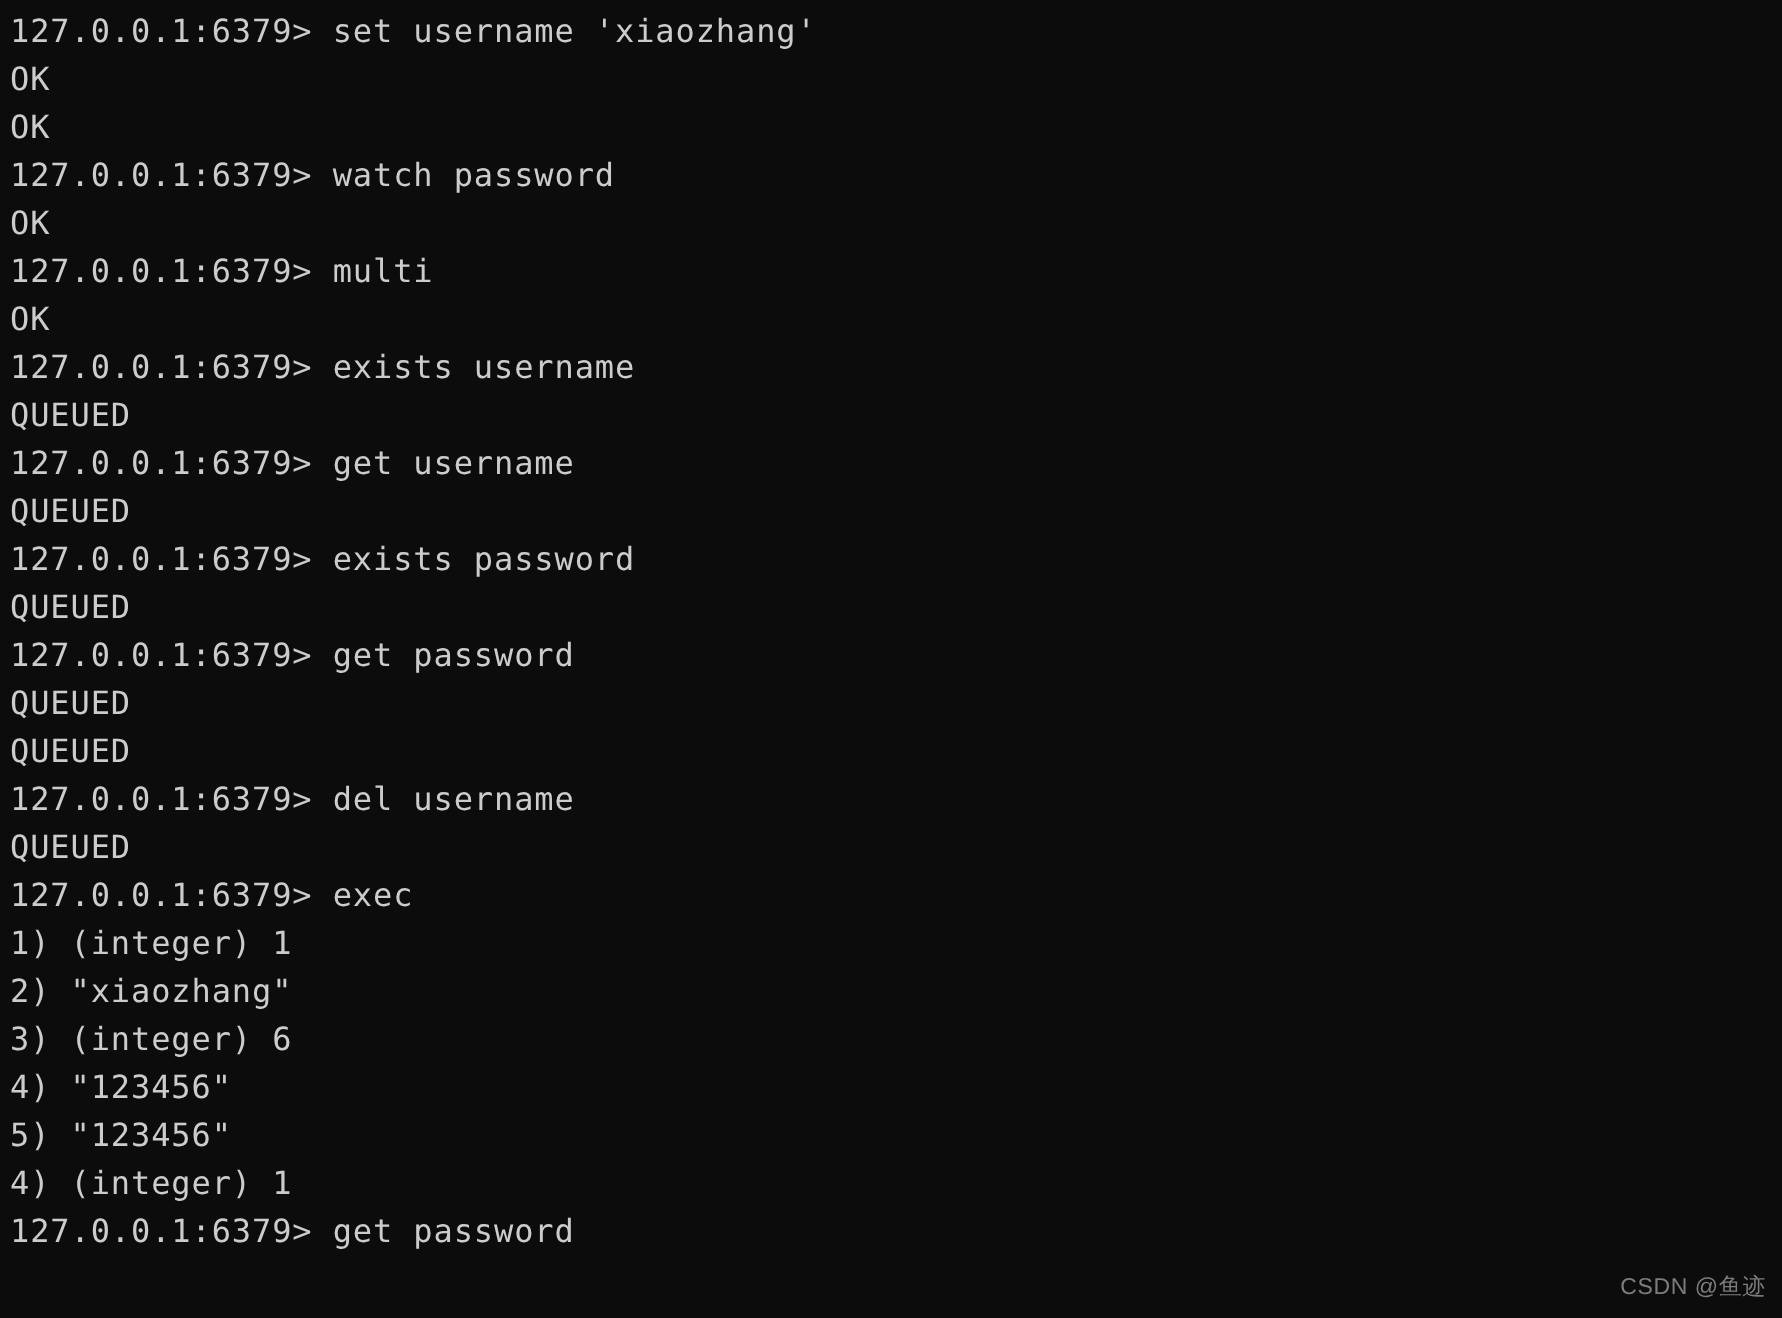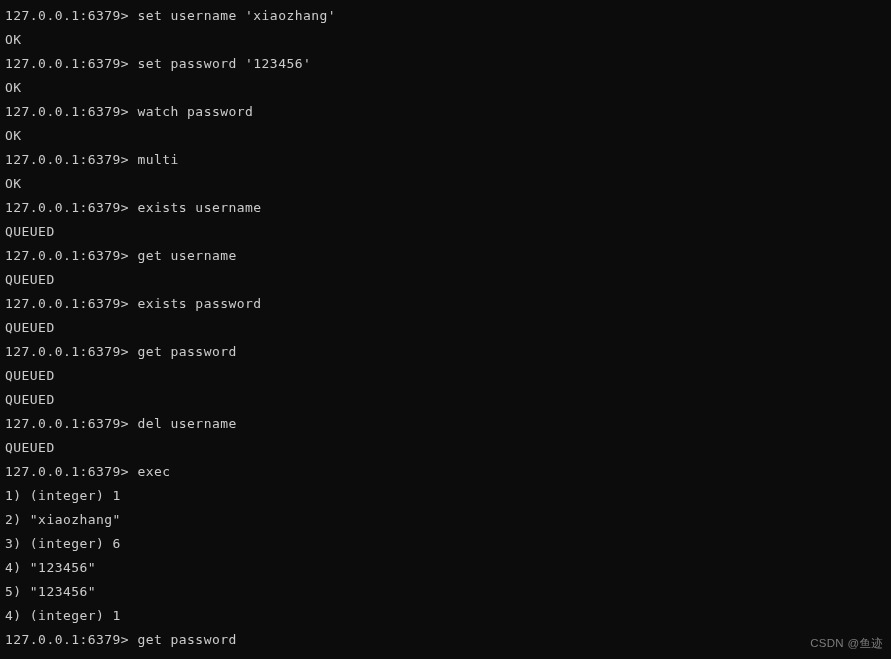--- a/index.html
+++ b/index.html
@@ -21,21 +21,21 @@
     left: 5px;
     top: 4px;
     width: 886px;
     margin: 0;
     padding: 0;
     list-style: none;
   }
   .term-line {
     height: 24px;
     line-height: 24px;
-    font-size: 13px;
+    font-size: 16px;
     letter-spacing: 0.45px;
     color: #cccccc;
     white-space: pre;
     font-family: "DejaVu Sans Mono", "Liberation Mono", monospace;
   }
   .watermark {
     position: absolute;
     right: 8px;
     bottom: 8px;
     font-family: "Liberation Sans", sans-serif;
@@ -46,21 +46,20 @@
     user-select: none;
   }
 </style>
 </head>
 <body>
 
 <div id="terminal">
   <div id="terminal-output">
       <div class="term-line">127.0.0.1:6379&gt; set username 'xiaozhang'</div>
       <div class="term-line">OK</div>
-      <div class="term-line">127.0.0.1:6379&gt; set password '123456'</div>
       <div class="term-line">OK</div>
       <div class="term-line">127.0.0.1:6379&gt; watch password</div>
       <div class="term-line">OK</div>
       <div class="term-line">127.0.0.1:6379&gt; multi</div>
       <div class="term-line">OK</div>
       <div class="term-line">127.0.0.1:6379&gt; exists username</div>
       <div class="term-line">QUEUED</div>
       <div class="term-line">127.0.0.1:6379&gt; get username</div>
       <div class="term-line">QUEUED</div>
       <div class="term-line">127.0.0.1:6379&gt; exists password</div>

